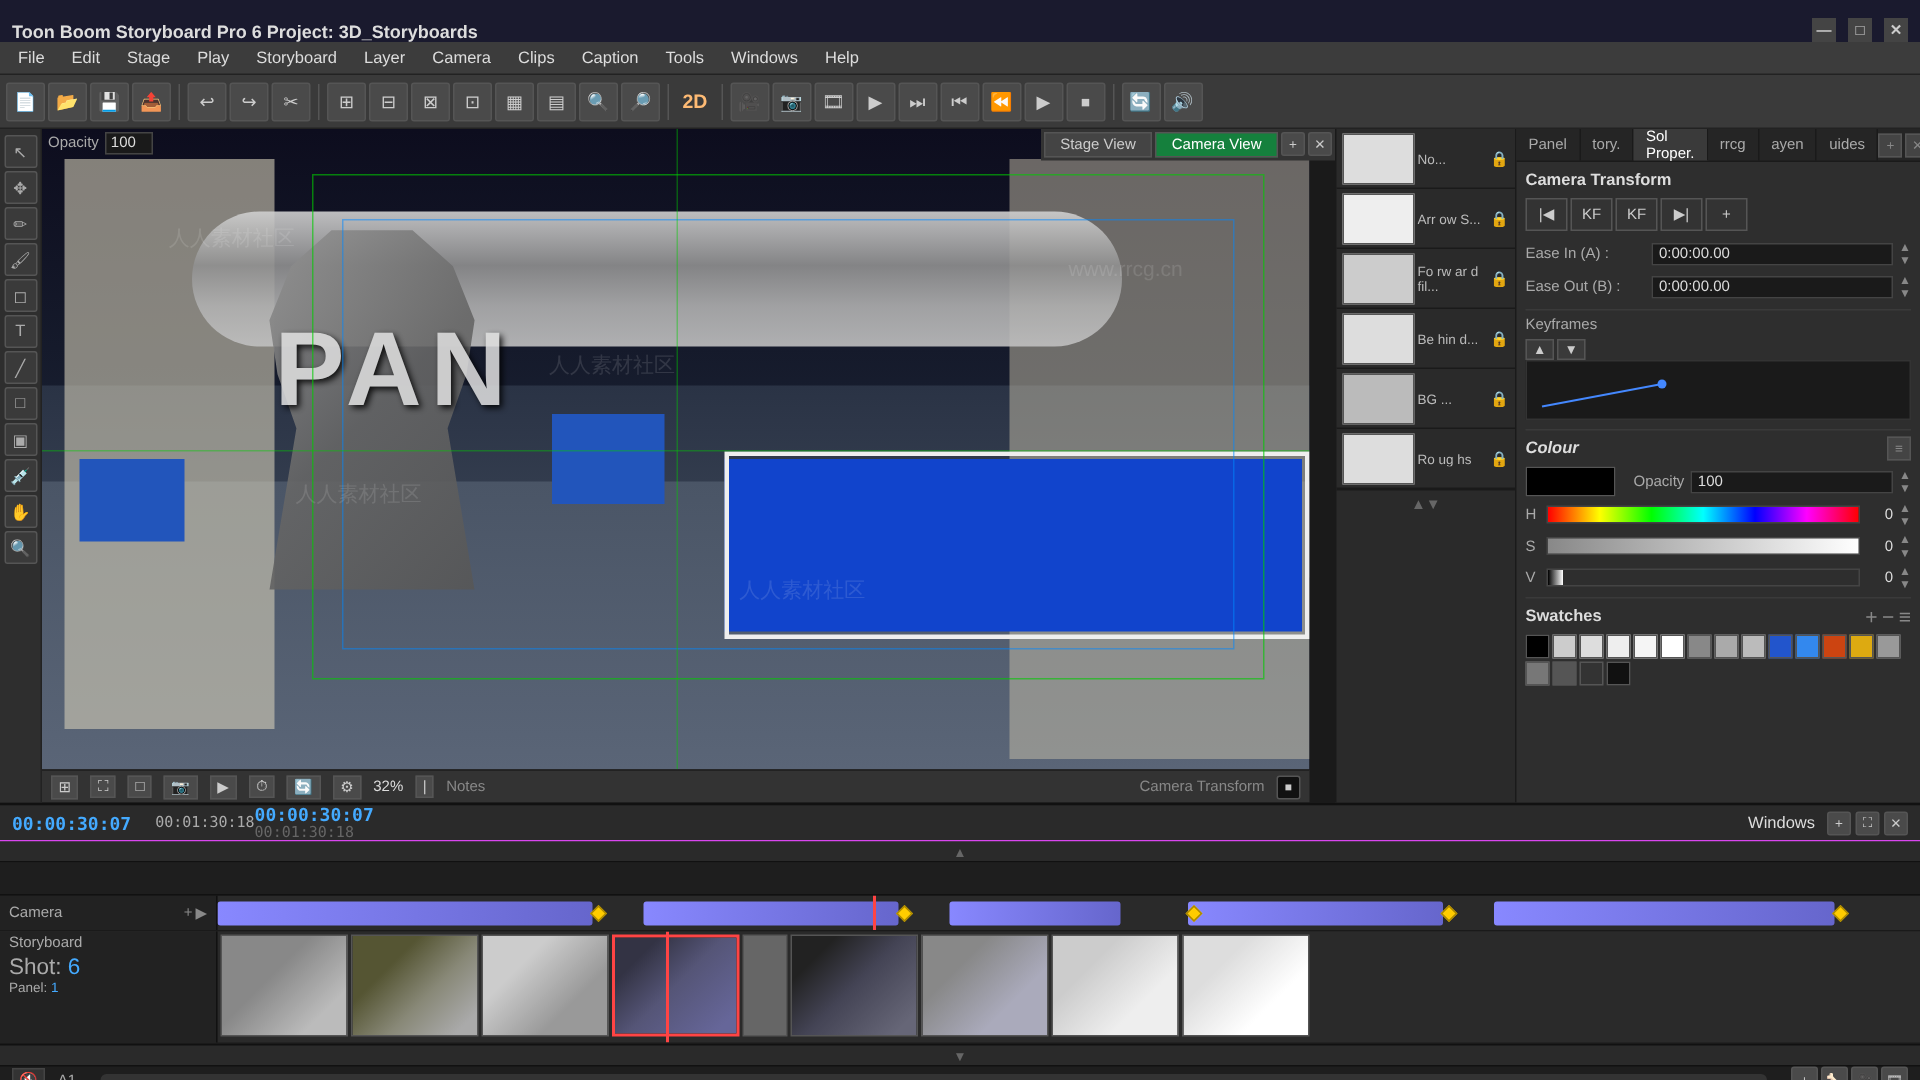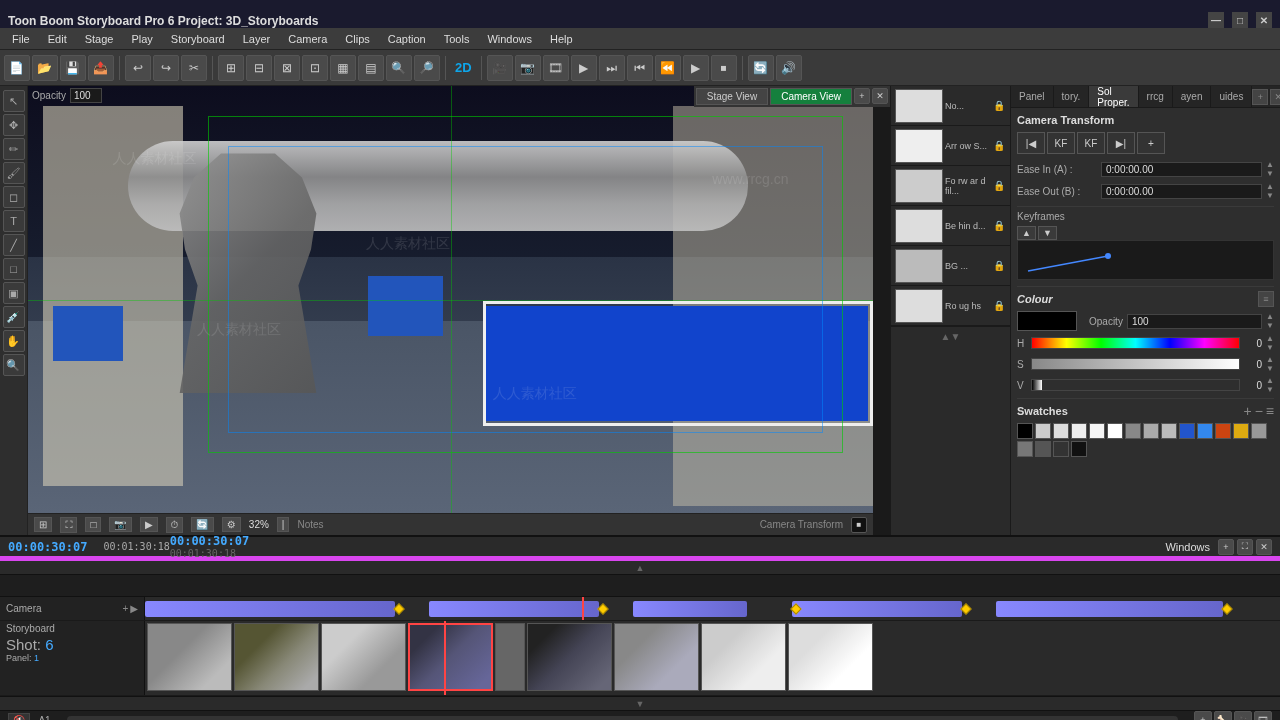--- a/index.html
+++ b/index.html
@@ -56,21 +56,21 @@
     .tb-btn {
       width: 26px; height: 26px;
       background: #4a4a4a;
       border: 1px solid #555;
       border-radius: 2px;
       display: flex; align-items: center; justify-content: center;
       cursor: pointer; font-size: 12px; color: #ccc;
     }
     .tb-sep { width: 1px; height: 24px; background: #555; margin: 0 3px; }
     .tb-label {
-      color: #0ea5e9;
+      color: #fdba74;
       font-size: 13px;
       font-weight: bold;
       padding: 0 4px;
     }
 
     
     #main {
       display: flex;
       height: calc(720px - 28px - 22px - 36px - 185px);
       width: 1280px;
@@ -306,21 +306,21 @@
     #timeline {
       height: 185px;
       background: #252525;
       border-top: 2px solid #111;
       display: flex;
       flex-direction: column;
     }
     #timeline-header {
       height: 24px;
       background: #2a2a2a;
-      border-bottom: 5px solid #d946ef;
+      border-bottom: 1px solid #d946ef;
       display: flex;
       align-items: center;
       padding: 0 8px;
       justify-content: space-between;
     }
     .tl-title { font-size: 11px; color: #ddd; }
     #timeline-body {
       flex: 1;
       display: flex;
       flex-direction: column;
@@ -727,20 +727,21 @@
           <div class="duct-pipe"></div>
 
           <div class="blue-screen"></div>
           <div class="blue-screen-frame"></div>
 
           <div class="wall-blue-sq-left"></div>
           <div class="wall-blue-sq-right"></div>
 
           <div class="gorilla-body"></div>
 
+          <div class="pan-label">PAN</div>
 
           <div class="cam-frame"></div>
           <div class="cam-frame-inner"></div>
 
           <div class="crosshair-h"></div>
           <div class="crosshair-v"></div>
 
           <div class="wm" style="top:15%;left:10%;">人人素材社区</div>
           <div class="wm" style="top:35%;left:40%;">人人素材社区</div>
           <div class="wm" style="top:55%;left:20%;">人人素材社区</div>

